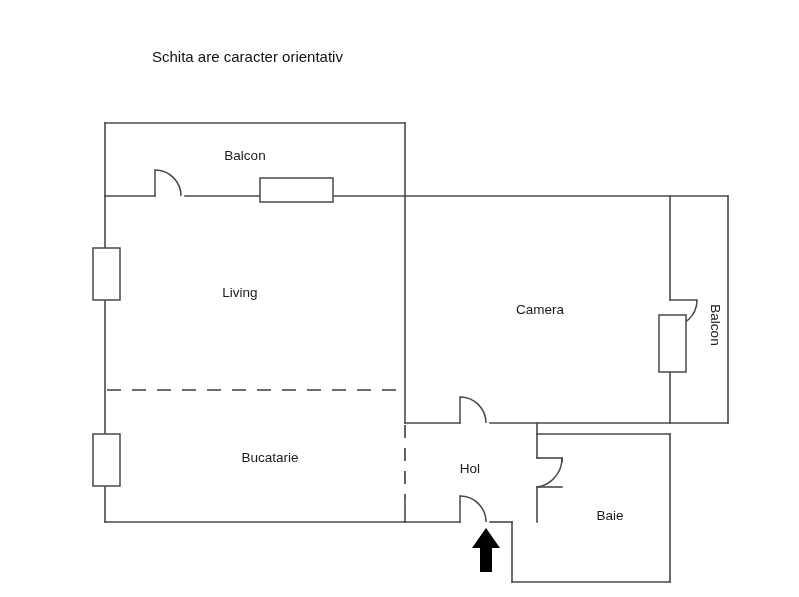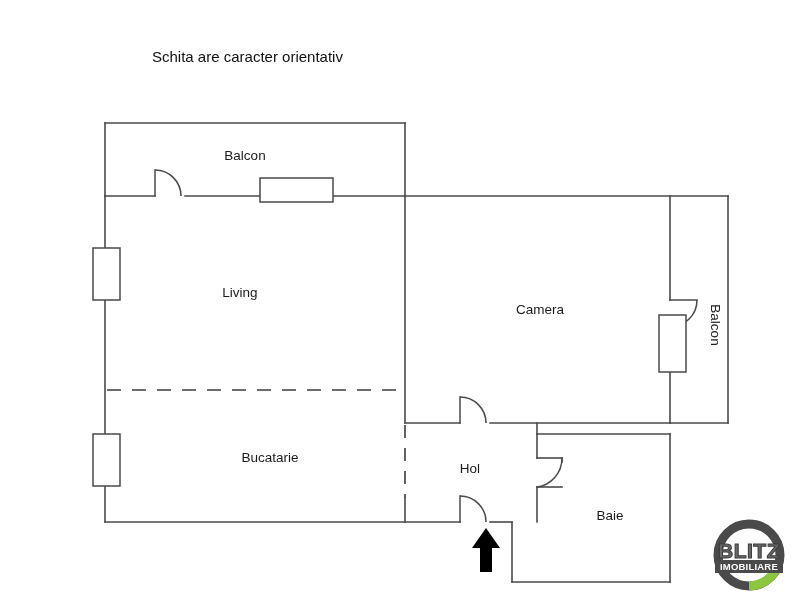--- a/index.html
+++ b/index.html
@@ -217,27 +217,14 @@
       <path class="wall" d="M 512 522 L 512 582"></path>
       <text class="room-label" x="610" y="516">Baie</text>
     </g>
 
     <g>
       <path class="entry-arrow" d="M 486 528 L 500 548 L 492 548 L 492 572 L 480 572 L 480 548 L 472 548 Z"></path>
     </g>
 
   </svg>
 
-  <div id="logo">
-    <svg viewBox="0 0 84 78" width="84" height="78">
-
-      <circle cx="42" cy="39" r="31" fill="none" stroke="#4a4a4a" stroke-width="9"></circle>
-
-      <path d="M 42 70 A 31 31 0 0 0 71 49" fill="none" stroke="#8cc63f" stroke-width="9" stroke-linecap="butt"></path>
-
-      <text class="logo-word-blitz" x="42" y="42">BLITZ</text>
-
-      <rect x="8" y="44" width="68" height="13" fill="#4a4a4a"></rect>
-      <text class="logo-word-imob" x="42" y="54">IMOBILIARE</text>
-    </svg>
-  </div>
 
 </div>
 
 </body></html>

